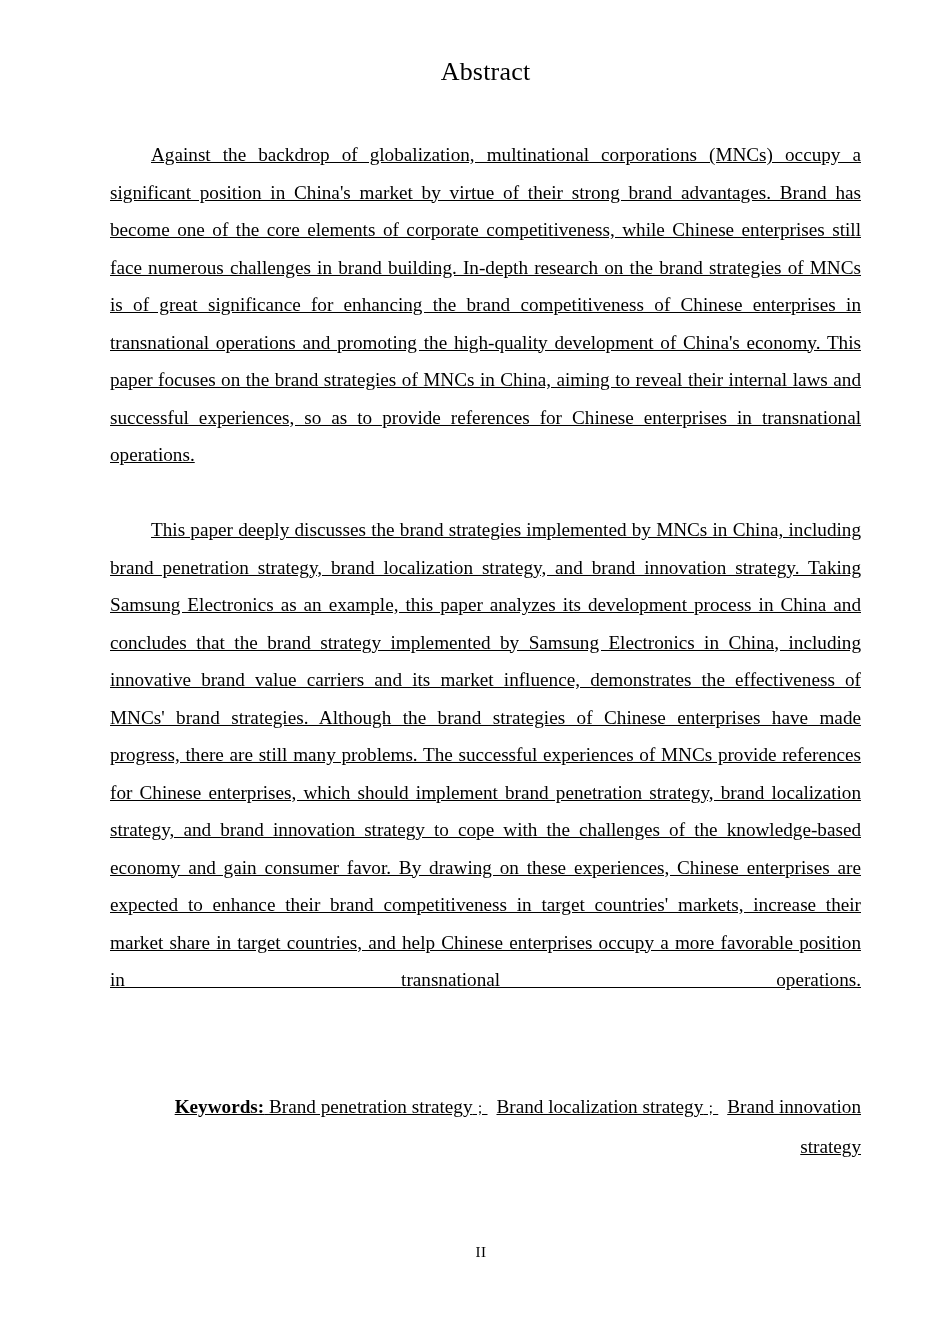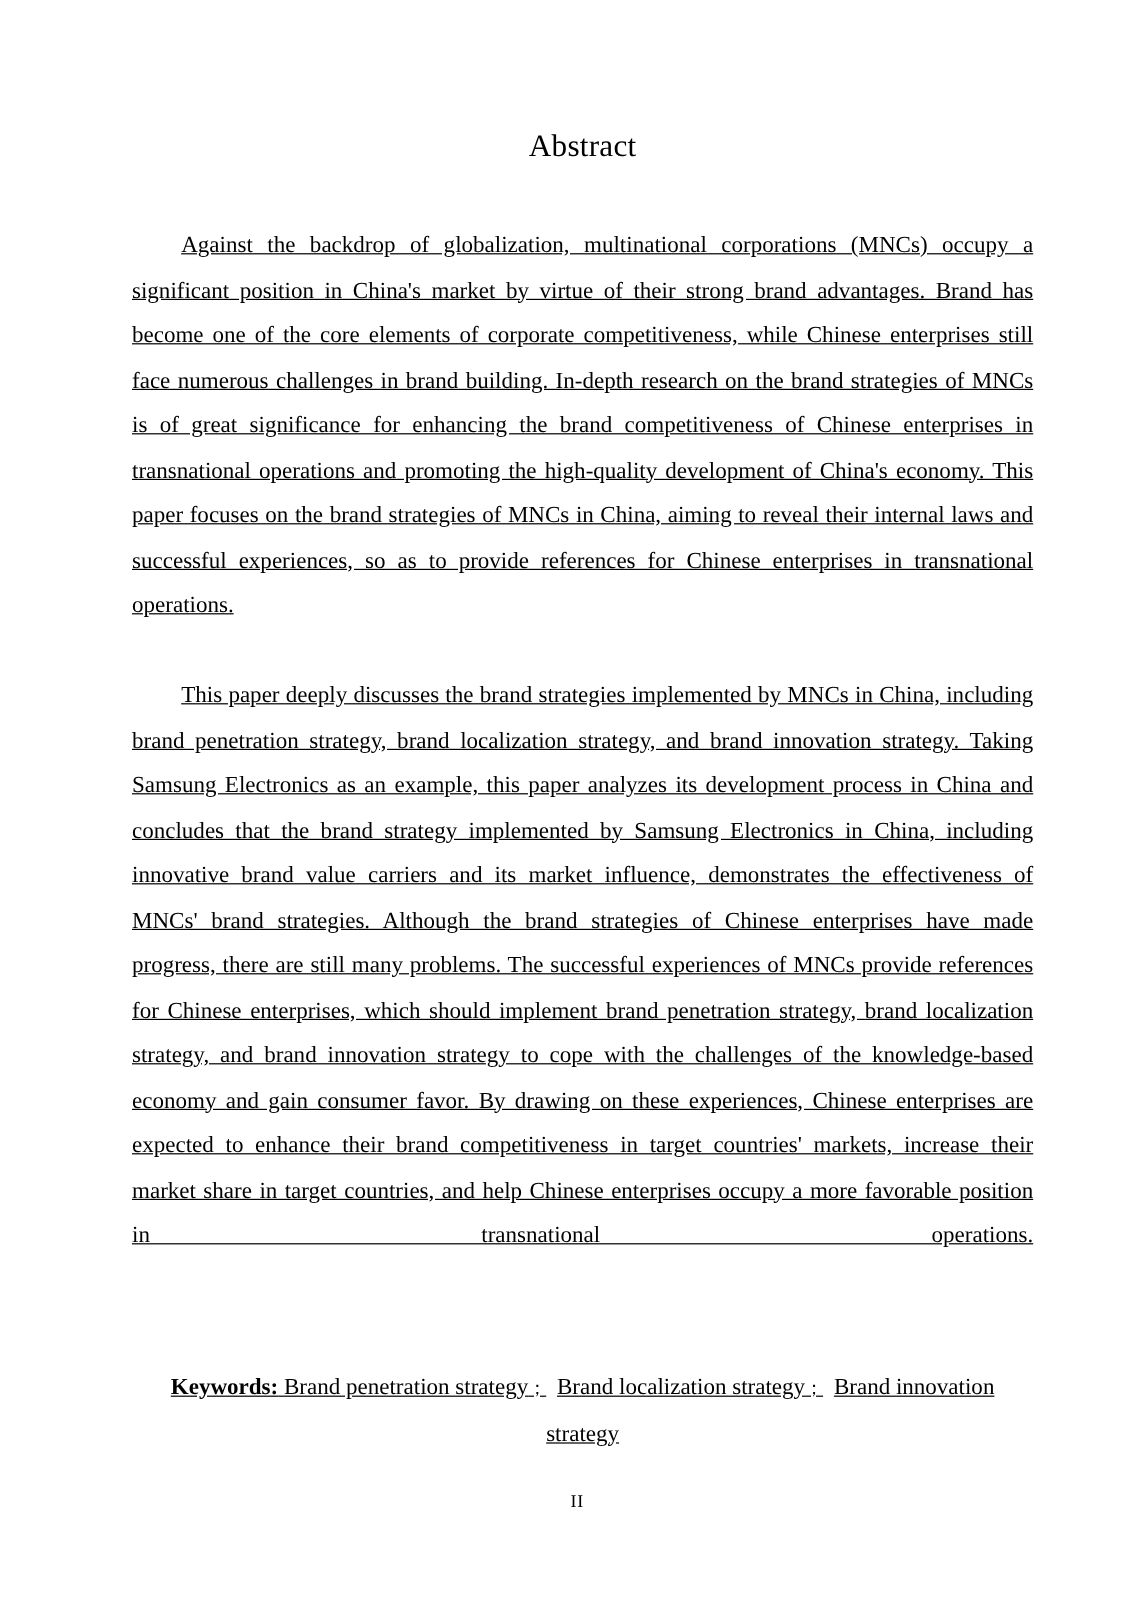--- a/index.html
+++ b/index.html
@@ -26,21 +26,21 @@
     top: 0;
     width: 751px;
   }
 
   .doc-title {
     text-align: center;
     font-size: 26px;
     line-height: 30px;
     font-weight: 400;
     margin: 0;
-    padding-top: 107px;
+    padding-top: 57px;
     letter-spacing: 0.2px;
   }
 
   .body-block {
     margin-top: 49px;
     text-decoration: underline;
   }
 
   p.para {
     margin: 0;
@@ -57,21 +57,21 @@
   p.para::after {
     content: "";
     display: inline-block;
     width: 100%;
   }
 
   .keywords {
     margin: 0;
     font-size: 19.2px;
     line-height: 37.5px;
-    text-align: center;
+    text-align: right;
     text-indent: 0;
     margin-top: 52px;
   }
 
   .kw-label {
     font-weight: 700;
   }
 
   .kw-sep {
     font-family: "DejaVu Sans", "Liberation Sans", sans-serif;

